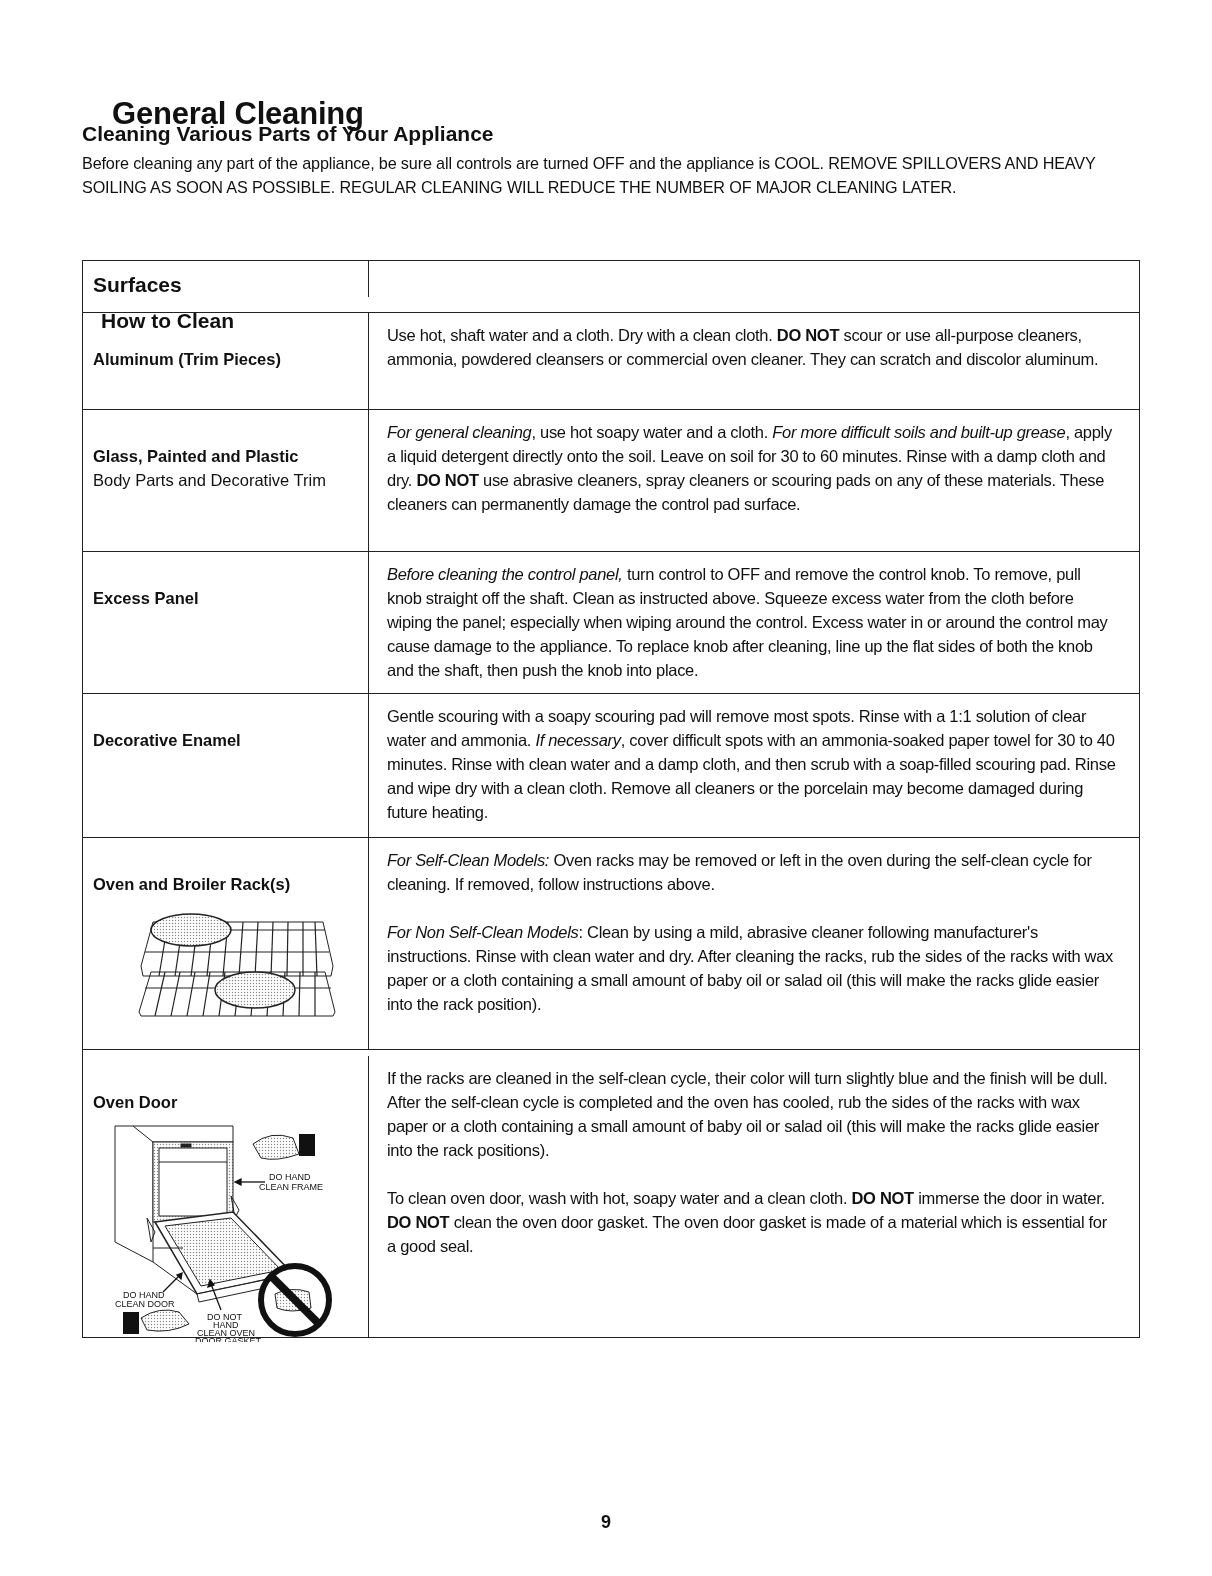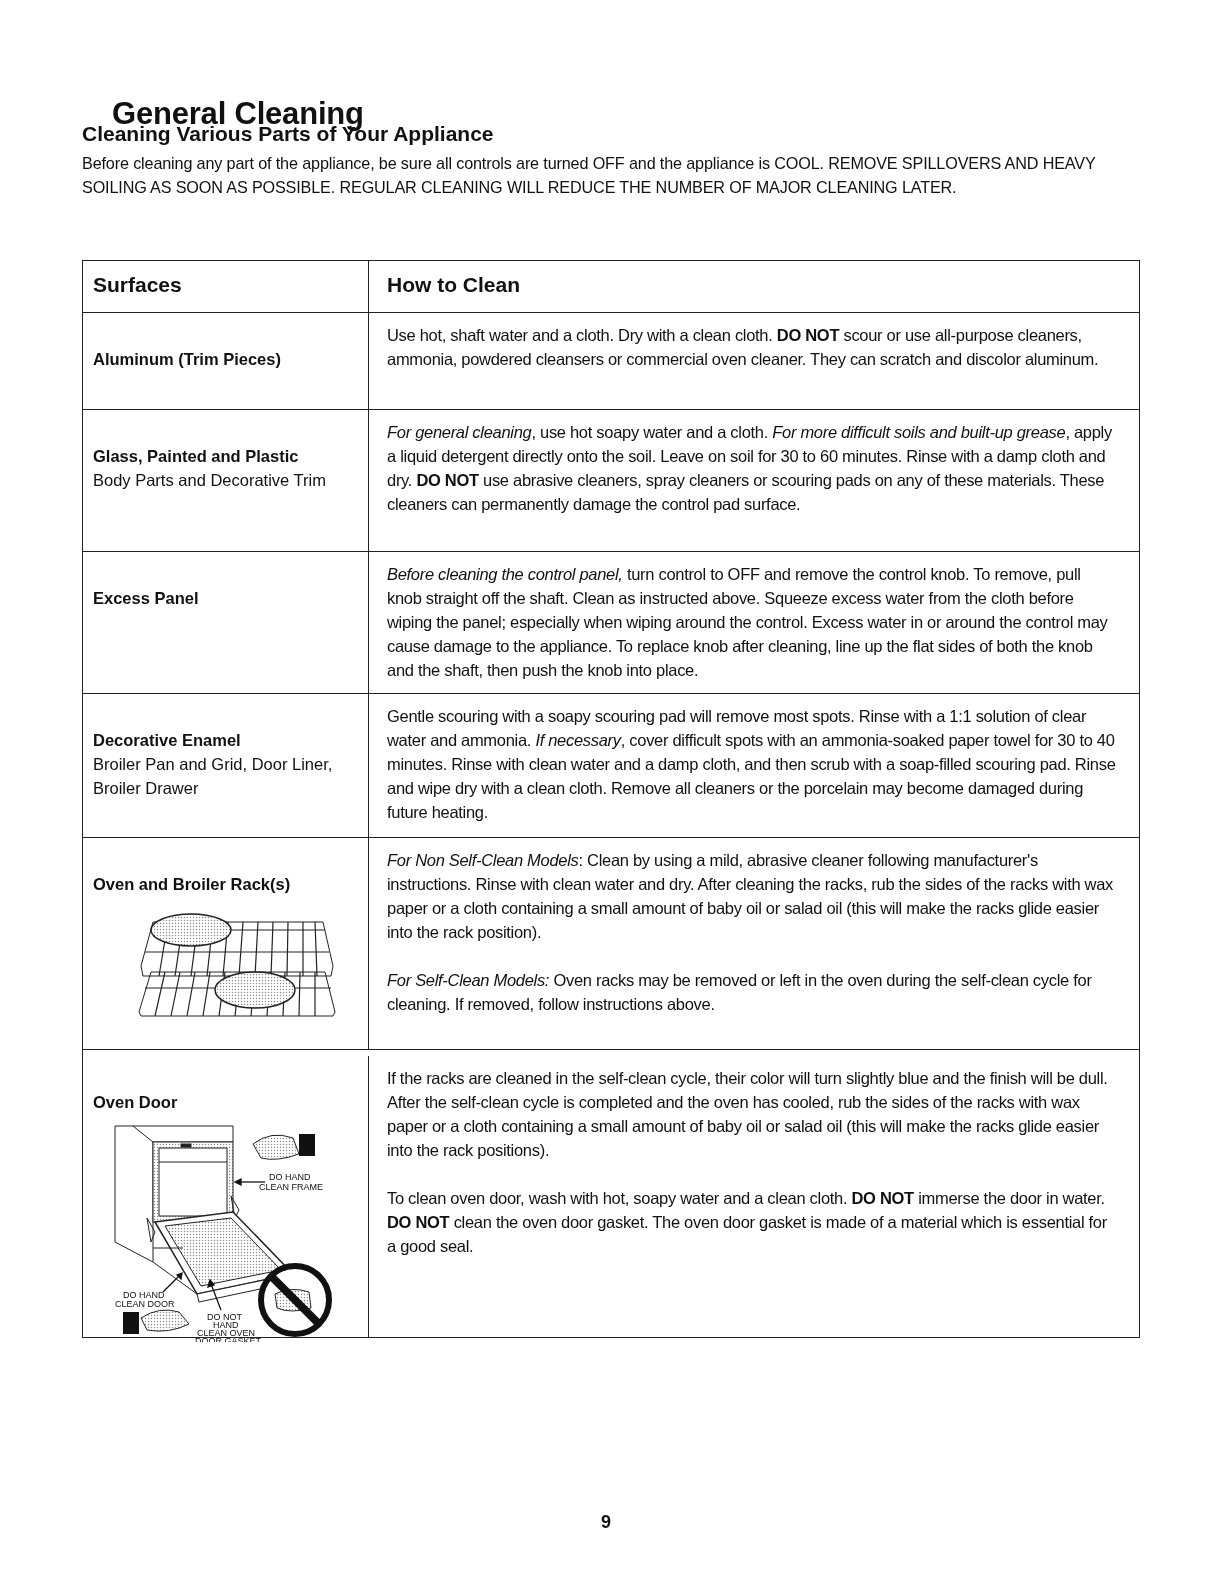--- a/index.html
+++ b/index.html
@@ -17,21 +17,21 @@
   }
   .intro {
     position: absolute; left: 82px; top: 151px; width: 1065px;
     font-size: 16.2px; line-height: 24px; margin: 0; letter-spacing: -0.15px;
   }
   .table {
     position: absolute; left: 82px; top: 260px; width: 1058px;
     border: 1.5px solid #222; border-collapse: collapse; box-sizing: border-box;
   }
   .row { display: flex; border-top: 1.5px solid #222; box-sizing: border-box; }
-  .row.header { border-top: none; height: 51px; }
+  .row.header { border-top: none; height: 51px; flex-direction: column; }
   .cell-l { width: 286px; border-right: 1.5px solid #222; box-sizing: border-box; padding: 10px 10px 0 10px; }
   .cell-r { flex: 1; box-sizing: border-box; padding: 10px 20px 0 18px; }
   .hdr { font-size: 21px; font-weight: bold; padding-top: 12px; }
   .surf-title { font-size: 16.5px; font-weight: bold; line-height: 24px; margin-top: 24px; }
   .surf-sub { font-size: 16.5px; line-height: 24px; }
   .desc { font-size: 16.5px; line-height: 24px; letter-spacing: -0.3px; margin: 0; }
   .desc + .desc { margin-top: 24px; }
   .desc b { font-weight: bold; }
   .desc i { font-style: italic; }
   .illus { display: block; margin-top: 8px; }
@@ -78,21 +78,20 @@
       <div class="surf-title">Excess Panel</div>
     </div>
     <div class="cell-r">
         <p class="desc"><i>Before cleaning the control panel,</i><span> turn control to OFF and remove the control knob. To remove, pull knob straight off the shaft. Clean as instructed above. Squeeze excess water from the cloth before wiping the panel; especially when wiping around the control. Excess water in or around the control may cause damage to the appliance. To replace knob after cleaning, line up the flat sides of both the knob and the shaft, then push the knob into place.</span></p>
       </div>
   </div>
 
   <div class="row" style="height:144px">
     <div class="cell-l">
       <div class="surf-title">Decorative Enamel</div>
-      <div class="surf-sub">Broiler Pan and Grid, Door Liner, Broiler Drawer</div>
     </div>
     <div class="cell-r">
         <p class="desc"><span>Gentle scouring with a soapy scouring pad will remove most spots. Rinse with a 1:1 solution of clear water and ammonia. </span><i>If necessary</i><span>, cover difficult spots with an ammonia-soaked paper towel for 30 to 40 minutes. Rinse with clean water and a damp cloth, and then scrub with a soap-filled scouring pad. Rinse and wipe dry with a clean cloth. Remove all cleaners or the porcelain may become damaged during future heating.</span></p>
       </div>
   </div>
 
   <div class="row" style="height:212px">
     <div class="cell-l">
       <div class="surf-title">Oven and Broiler Rack(s)</div>
       <svg class="illus" width="266" height="115" viewBox="0 0 266 115">
@@ -137,22 +136,22 @@
             <line x1="177" y1="68" x2="174" y2="112"></line>
             <line x1="192" y1="68" x2="190" y2="112"></line>
             <line x1="207" y1="68" x2="206" y2="112"></line>
             <line x1="222" y1="68" x2="222" y2="112"></line>
           </g>
         </g>
         <ellipse cx="162" cy="86" rx="40" ry="18" fill="url(#dots)" stroke="#222" stroke-width="1.5"></ellipse>
       </svg>
     </div>
     <div class="cell-r">
+        <p class="desc"><i>For Self-Clean Models:</i><span> Oven racks may be removed or left in the oven during the self-clean cycle for cleaning. If removed, follow instructions above.</span></p>
         <p class="desc"><i>For Non Self-Clean Models</i><span>: Clean by using a mild, abrasive cleaner following manufacturer's instructions. Rinse with clean water and dry. After cleaning the racks, rub the sides of the racks with wax paper or a cloth containing a small amount of baby oil or salad oil (this will make the racks glide easier into the rack position).</span></p>
-        <p class="desc"><i>For Self-Clean Models:</i><span> Oven racks may be removed or left in the oven during the self-clean cycle for cleaning. If removed, follow instructions above.</span></p>
       </div>
   </div>
 
   <div class="row" style="height:288px; padding-top:6px">
     <div class="cell-l">
       <div class="surf-title">Oven Door</div>
       <svg class="illus" width="250" height="220" viewBox="0 0 250 220">
         <defs>
           <pattern id="dots2" width="3" height="3" patternUnits="userSpaceOnUse">
             <rect width="3" height="3" fill="#fff"></rect>

